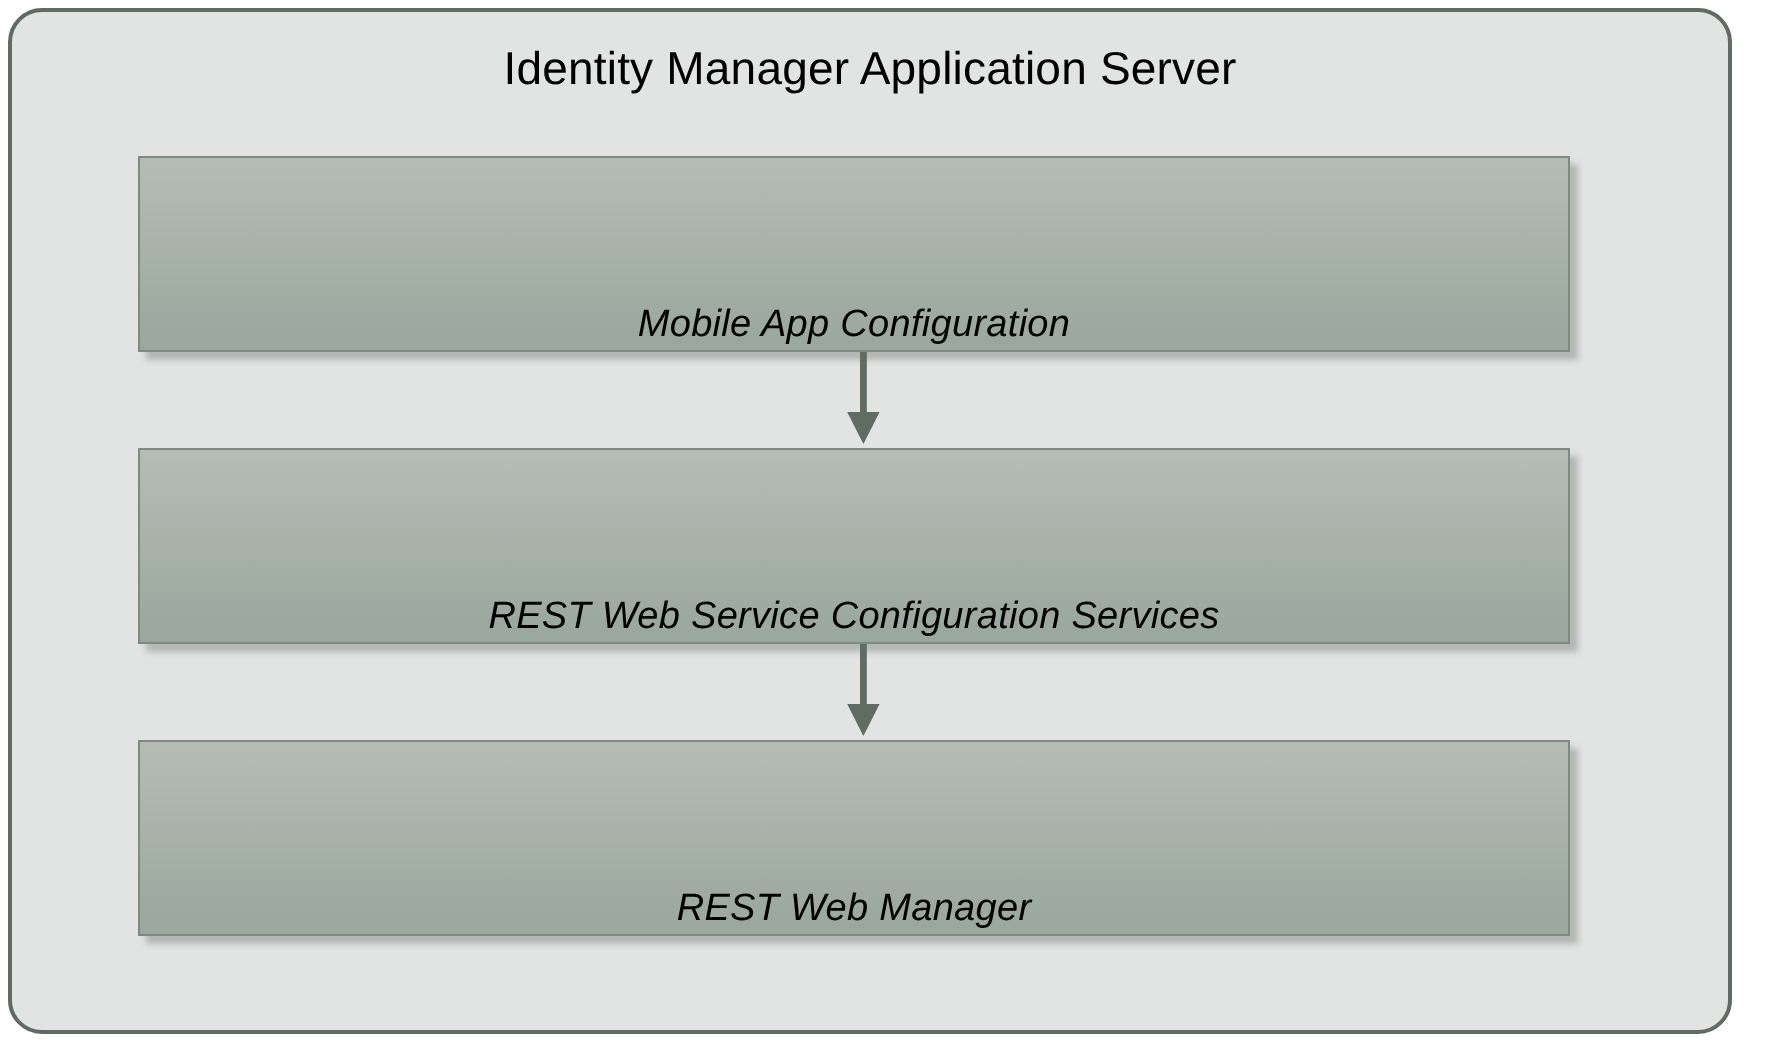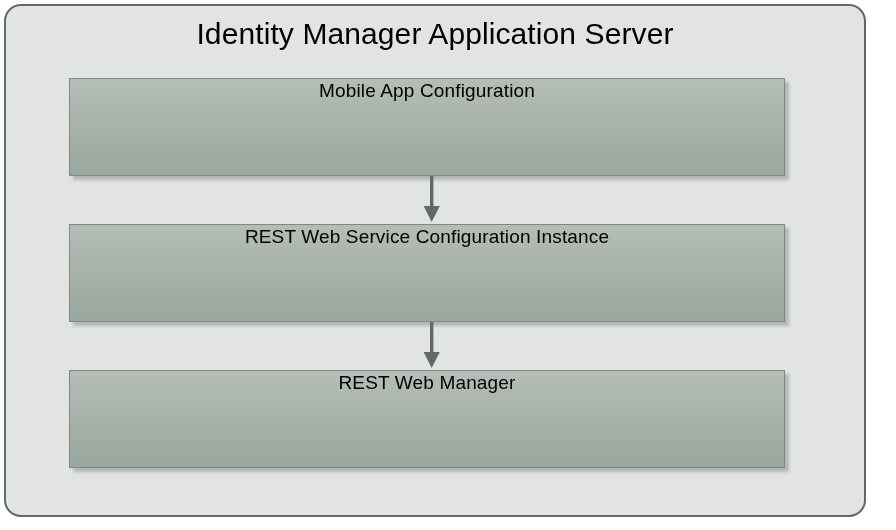--- a/index.html
+++ b/index.html
@@ -34,40 +34,41 @@
     border: 2px solid #5f6b63;
     border-radius: 17px;
   }
 
   .container-title {
     position: absolute;
     left: 0;
     top: 14px;
     width: 100%;
     text-align: center;
-    font-size: 30px;
+    font-size: 23px;
     line-height: 28px;
     color: #000000;
     letter-spacing: 0.1px;
     white-space: nowrap;
   }
 
   
   .node-box {
     position: absolute;
     left: 63px;
     width: 716px;
     height: 98px;
     box-sizing: border-box;
     background: linear-gradient(to bottom, #b4bdb6 0%, #abb5ad 35%, #a3aea5 65%, #99a79e 100%);
     border: 1px solid #7e8a81;
     box-shadow: 4px 4px 3px rgba(120, 128, 122, 0.45);
     display: flex;
-    align-items: flex-start;
+    align-items: flex-end;
     justify-content: center;
+    font-style: italic;
   }
 
   .node-box-1 { top: 72px; }
   .node-box-2 { top: 218px; }
   .node-box-3 { top: 364px; }
 
   .node-label {
     font-size: 19px;
     line-height: 24px;
     color: #000000;
@@ -104,21 +105,21 @@
     </div>
 
     <div class="connector-arrow connector-arrow-1">
       <svg width="22" height="48" viewBox="0 0 22 48">
         <rect x="9" y="0" width="3.4" height="32" fill="#5f6b63"></rect>
         <polygon points="2.6,30 18.8,30 10.7,46" fill="#5f6b63"></polygon>
       </svg>
     </div>
 
     <div class="node-box node-box-2">
-      <span class="node-label">REST Web Service Configuration Instance</span>
+      <span class="node-label">REST Web Service Configuration Services</span>
     </div>
 
     <div class="connector-arrow connector-arrow-2">
       <svg width="22" height="48" viewBox="0 0 22 48">
         <rect x="9" y="0" width="3.4" height="32" fill="#5f6b63"></rect>
         <polygon points="2.6,30 18.8,30 10.7,46" fill="#5f6b63"></polygon>
       </svg>
     </div>
 
     <div class="node-box node-box-3">

